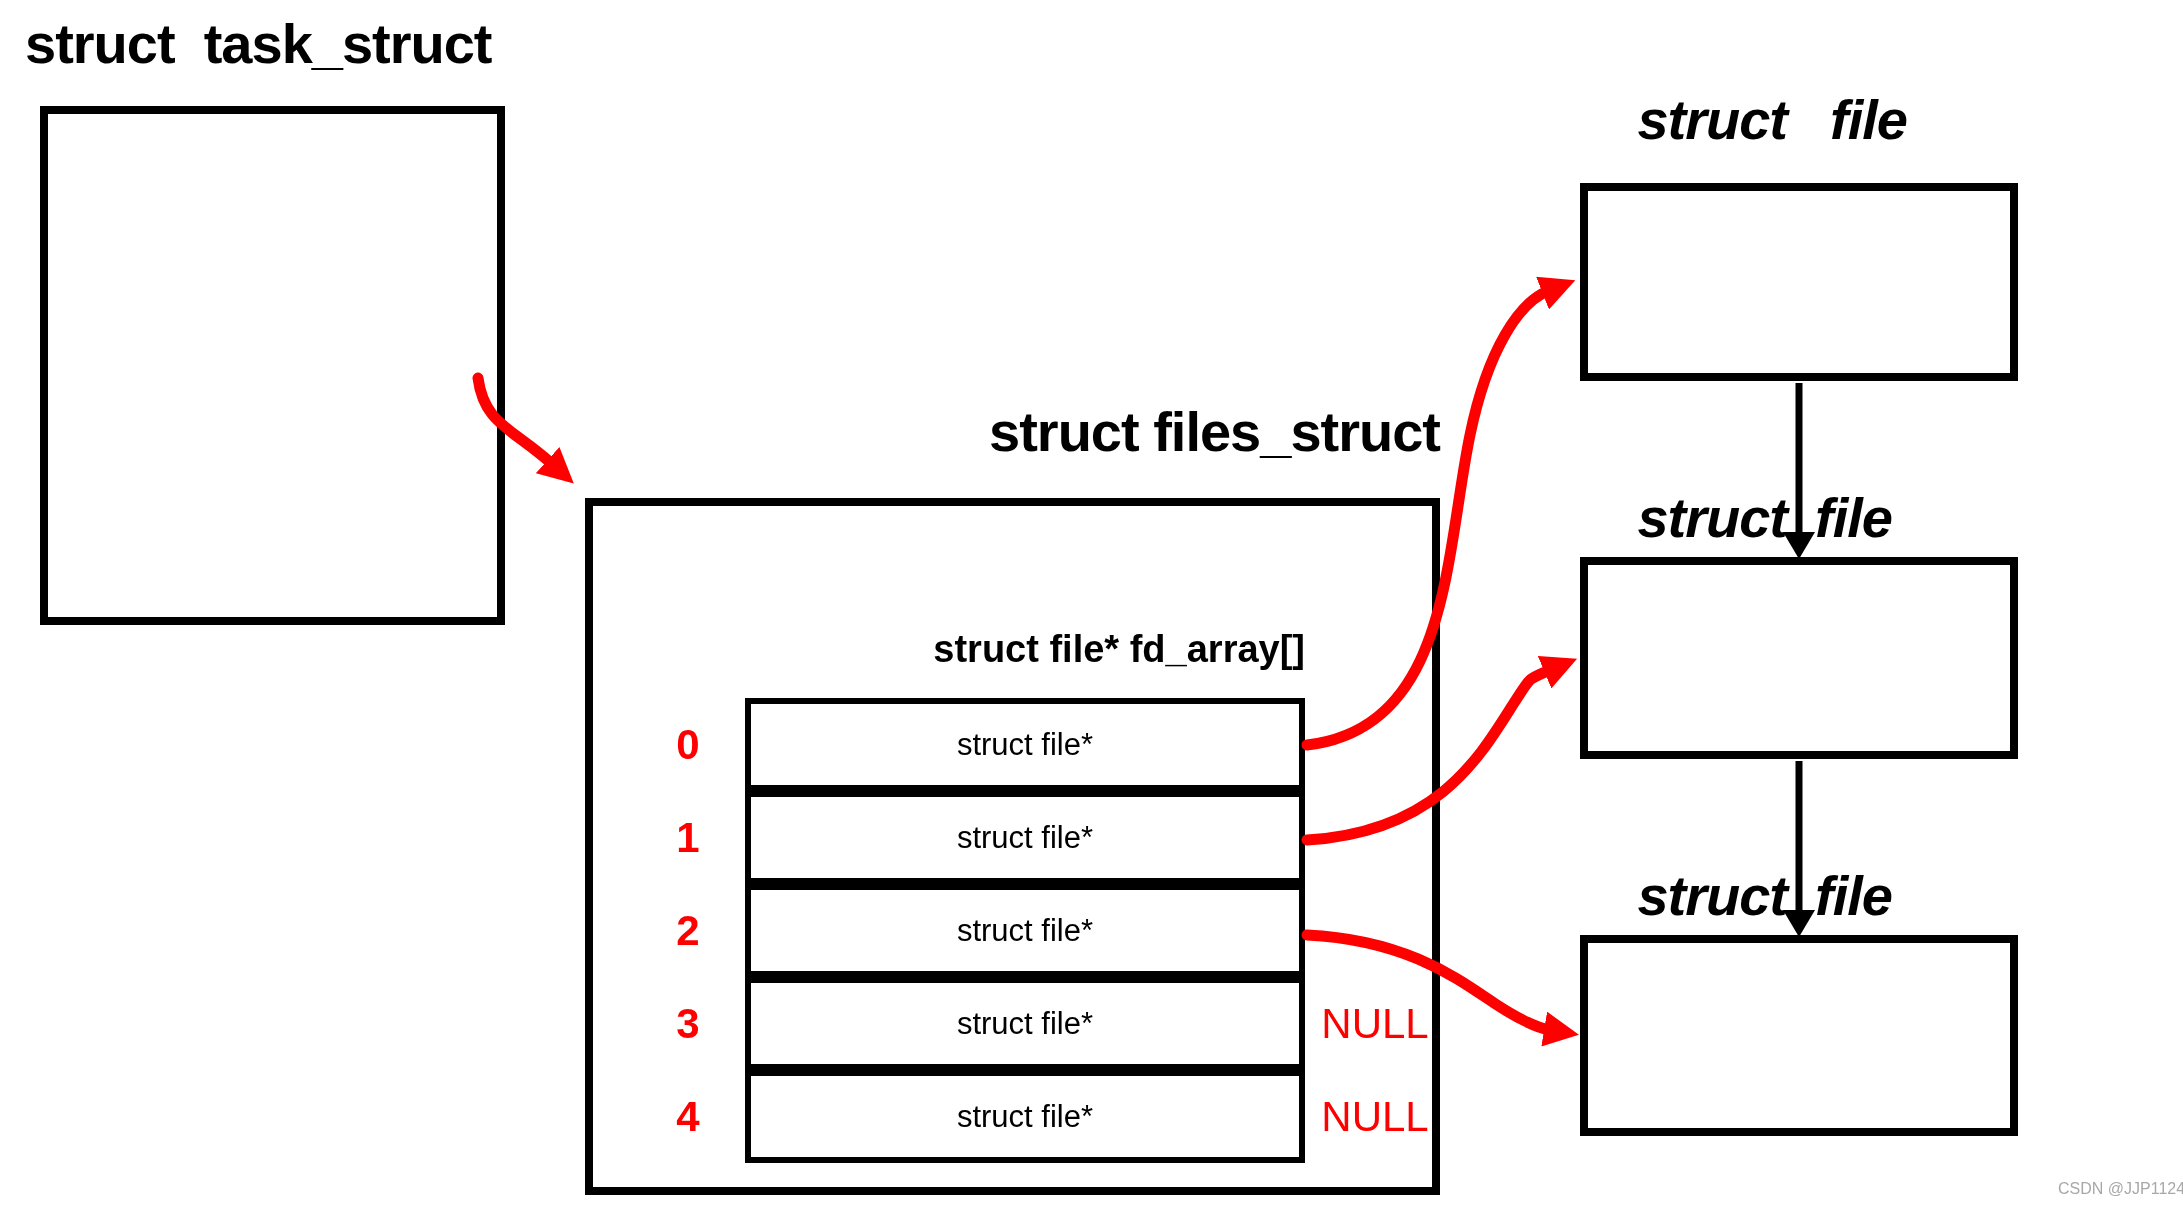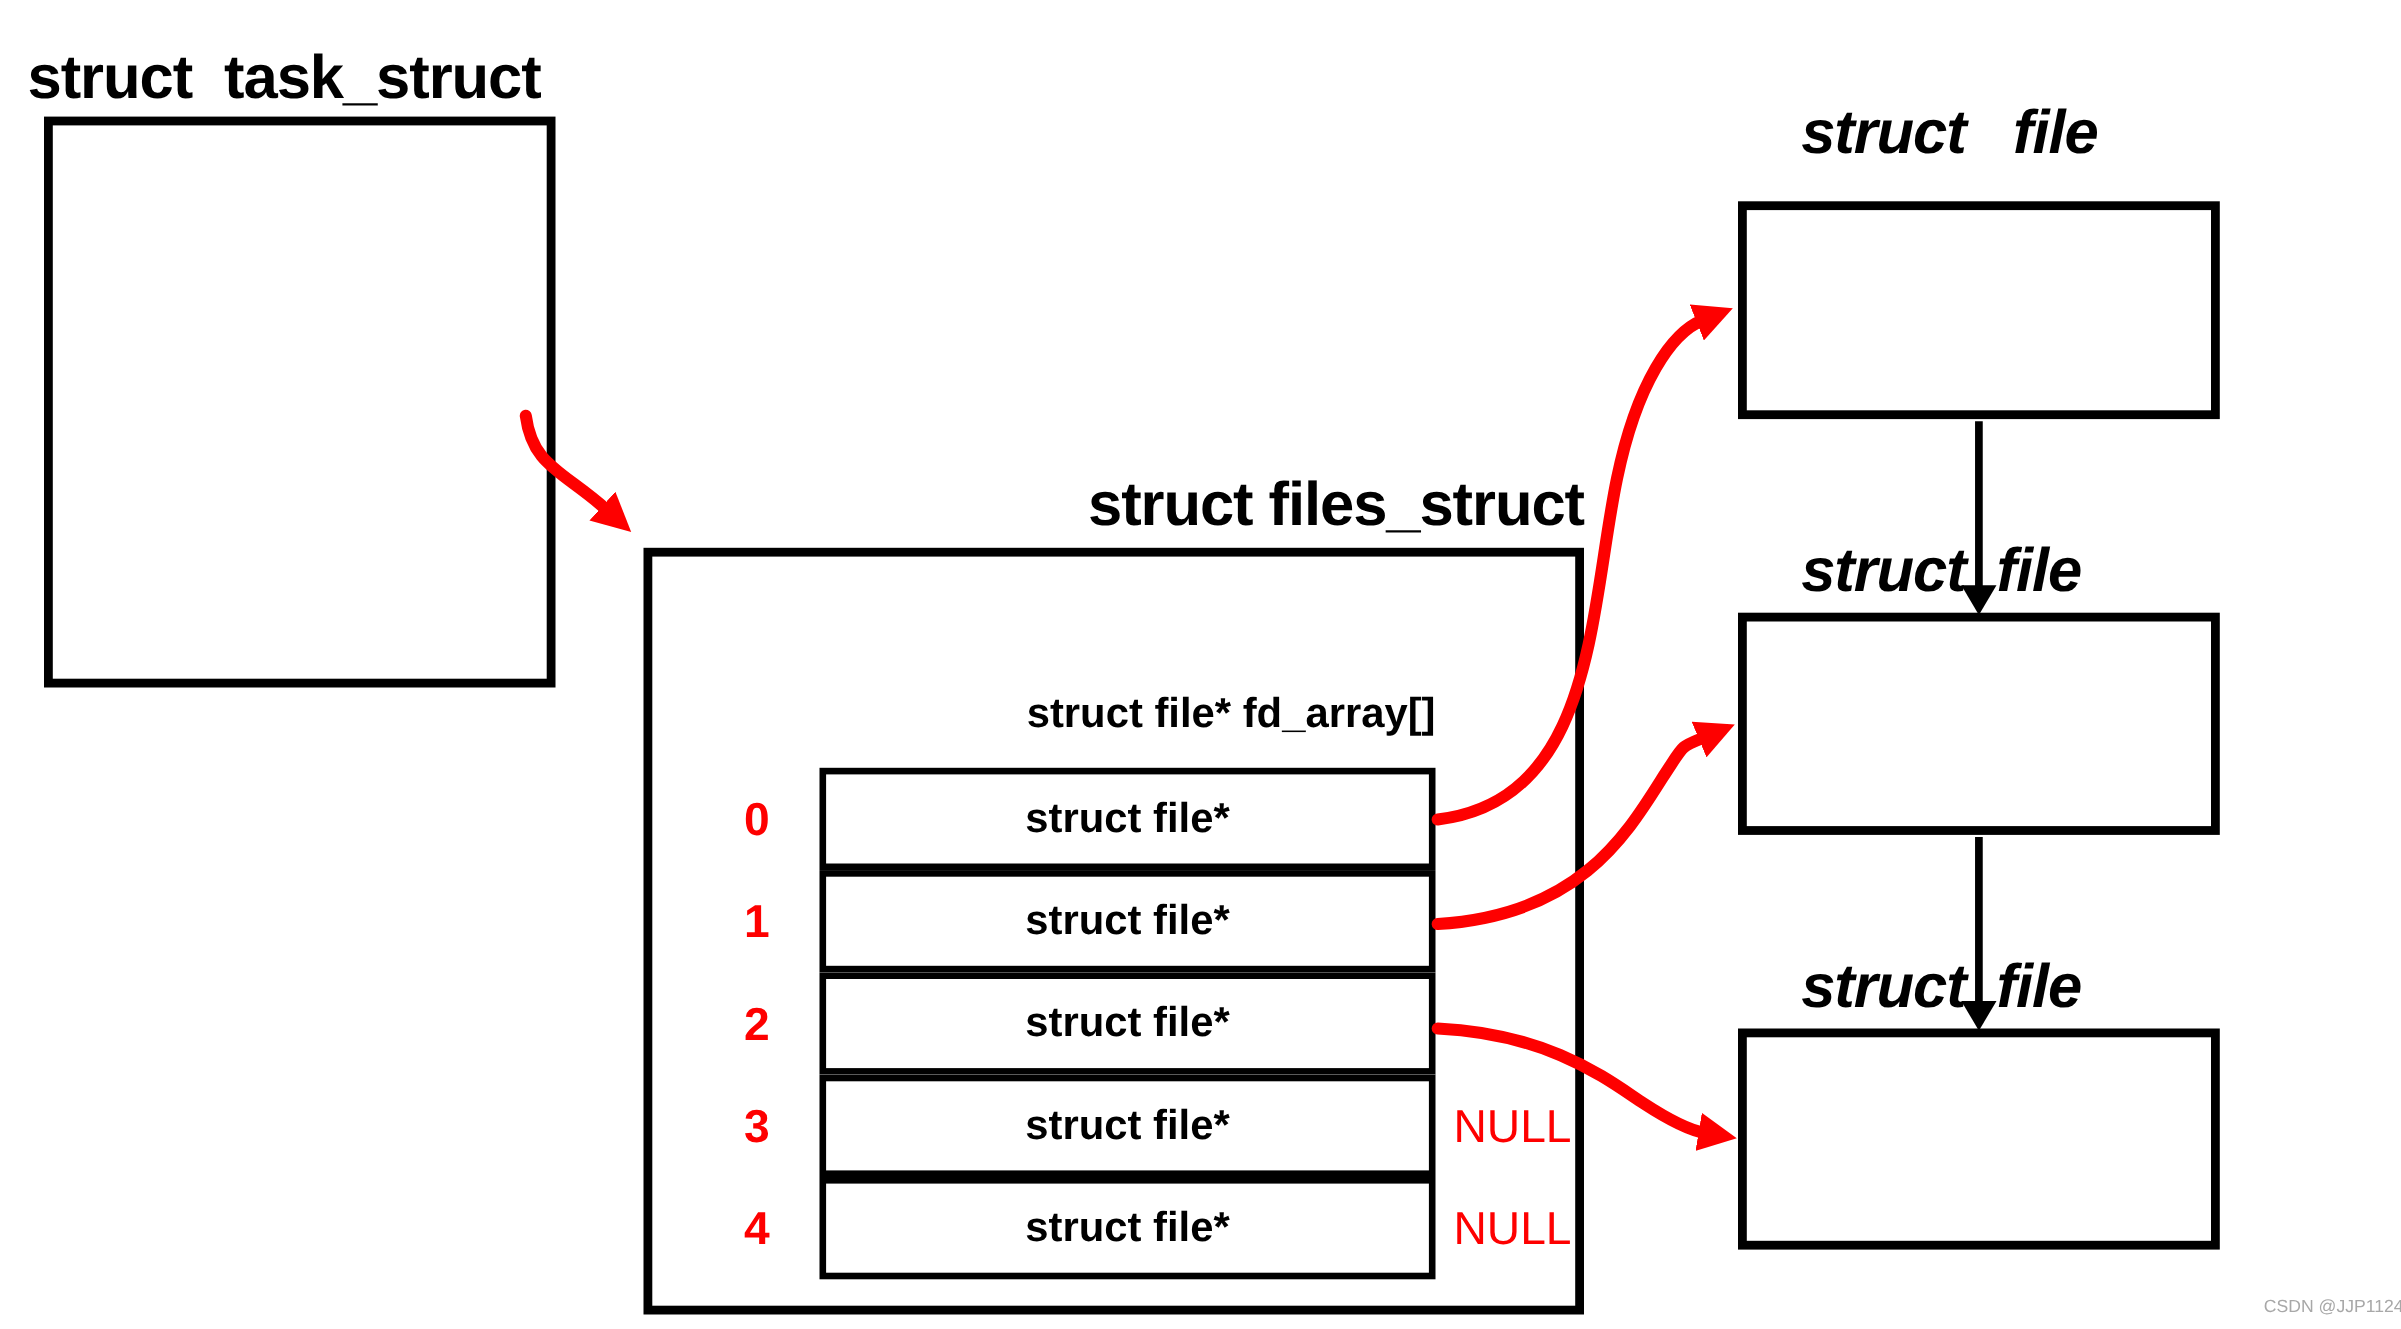--- a/index.html
+++ b/index.html
@@ -13,21 +13,20 @@
     overflow: hidden;
   }
   .big-title {
     position: absolute;
     font-size: 56px;
     font-weight: bold;
     color: var(--black, #000);
     letter-spacing: -1px;
     white-space: pre;
     line-height: 60px;
-    margin-top: 26px;
   }
   .struct-box {
     position: absolute;
     border: 8px solid var(--black, #000);
     background: #ffffff;
   }
   .field-label {
     position: absolute;
     font-size: 38px;
     font-weight: bold;
@@ -36,22 +35,22 @@
   }
   .centered { text-align: right; }
   .fd-cells { position: absolute; left: 745px; top: 698px; width: 560px; }
   .fd-cell {
     height: 93px;
     border: 6px solid var(--black, #000);
     background: #ffffff;
     display: flex;
     align-items: center;
     justify-content: center;
-    font-size: 38px;
-    font-weight: bold;
+    font-size: 31px;
+    font-weight: normal;
     color: var(--black, #000);
     text-align: right;
   }
   .fd-index {
     position: absolute;
     left: 648px;
     width: 80px;
     height: 93px;
     line-height: 93px;
     text-align: center;

